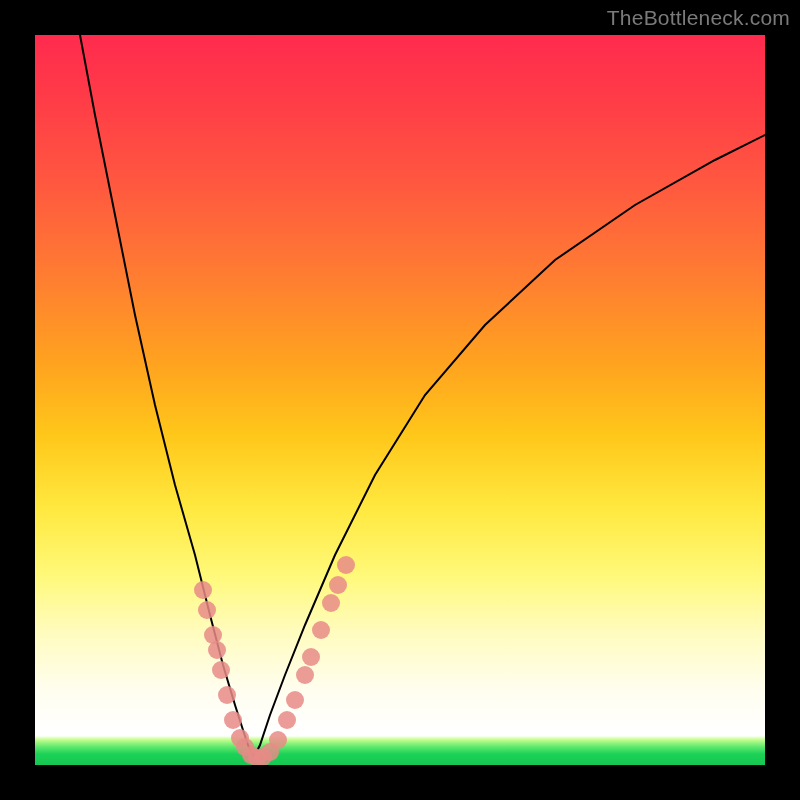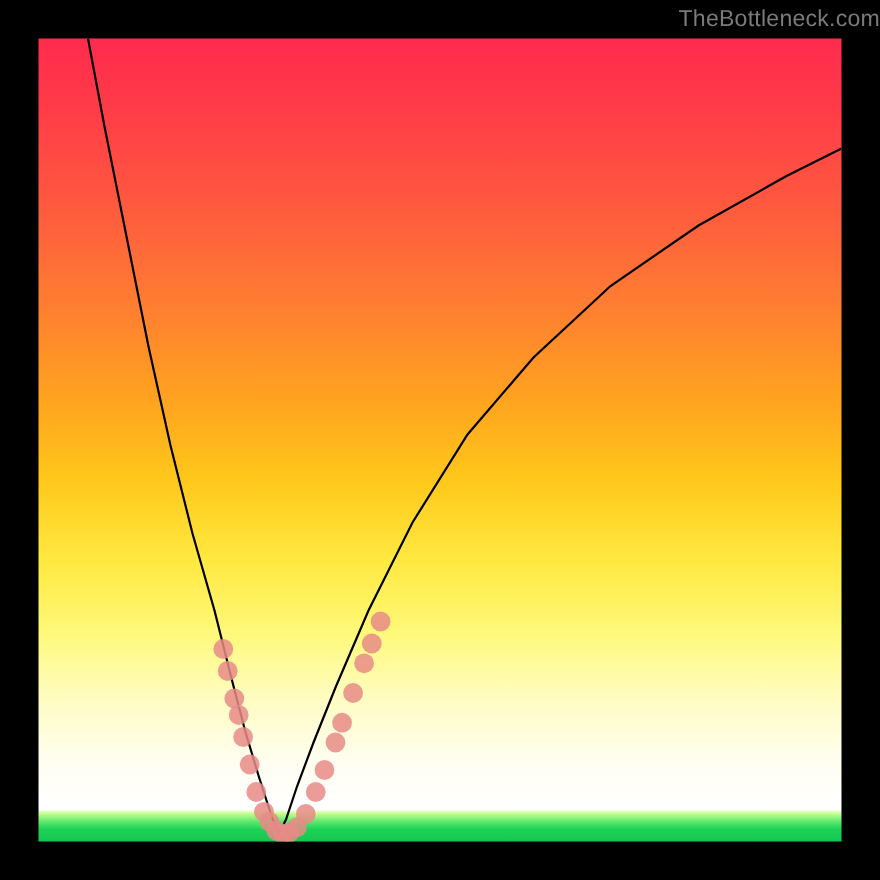--- a/index.html
+++ b/index.html
@@ -40,21 +40,21 @@
       #ffffff 96%,
       #c7ff8f 96.5%,
       #5fe86e 97.5%,
       #1bd256 98.5%,
       #16c751 100%
     );
   }
   .watermark {
     position: absolute;
     top: 6px;
-    right: 0;
+    right: 10px;
     color: #7a7a7a;
     font-size: 21px;
     font-weight: 400;
     letter-spacing: 0.2px;
     user-select: none;
   }
   svg.curves {
     position: absolute;
     left: 0;
     top: 0;

